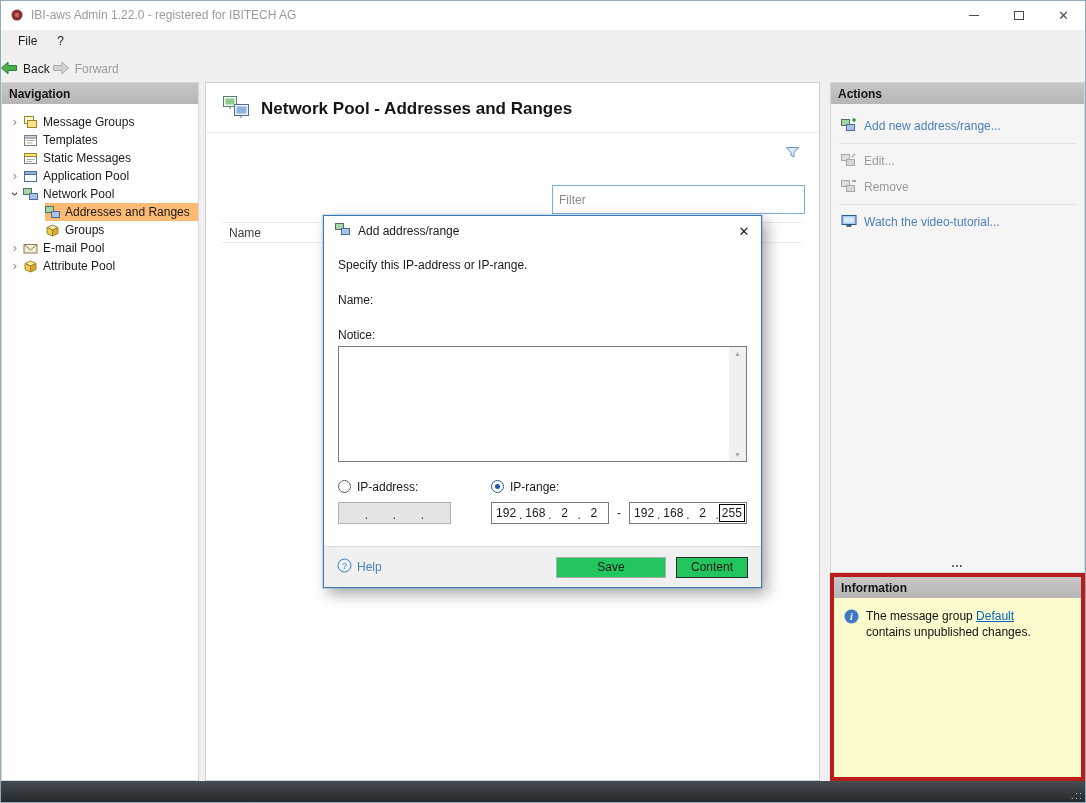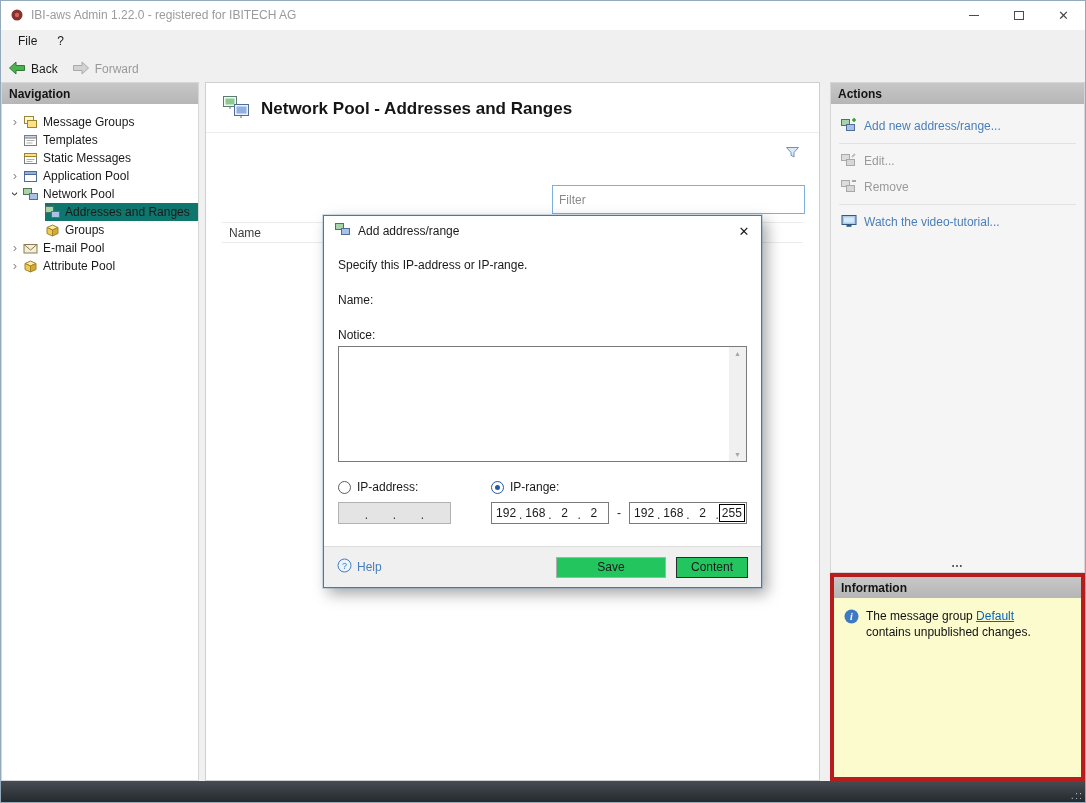--- a/index.html
+++ b/index.html
@@ -12,37 +12,37 @@
   .app-icon { margin:0 6px 0 9px; display:flex; }
   .title-text { color:#9b9b9b; font-size:12px; }
   .win-controls { margin-left:auto; display:flex; height:100%; }
   .win-btn { width:45px; display:flex; align-items:center; justify-content:center; color:#4a4a4a; font-size:13px; }
   .min-line { width:10px; height:1px; background:#4a4a4a; display:inline-block; }
   .max-box { width:10px; height:9px; border:1px solid #4a4a4a; display:inline-block; }
 
   
   .menubar { position:absolute; top:30px; left:0; width:100%; height:26px; background:#f0f0f0; display:flex; align-items:flex-start; padding-left:8px; }
   .menu-item { padding:4px 10px; }
-  .toolbar { position:absolute; top:56px; left:0; width:100%; height:26px; background:#f0f0f0; display:flex; align-items:center; padding-left:8px; gap:14px; }
+  .toolbar { position:absolute; top:56px; left:0; width:100%; height:26px; background:#f0f0f0; display:flex; align-items:center; padding-left:0; gap:2px; }
   .tool-btn { display:flex; align-items:center; gap:5px; }
   .tool-btn.disabled .lbl { color:#9a9a9a; }
 
   
   .panel-header { height:21px; background:linear-gradient(#c7c7c7,#b6b6b6); display:flex; align-items:center; padding-left:7px; font-weight:bold; color:#141414; }
 
   
   .nav-panel { position:absolute; left:1px; top:82px; width:198px; height:699px; background:#fff; border:1px solid #d6d6d6; z-index:2; }
   .tree { padding-top:9px; }
   .tree-item { height:18px; display:flex; align-items:center; padding-left:5px; cursor:default; }
   .tree-item.child { padding-left:43px; }
   .chev { display:inline-block; width:16px; text-align:center; color:#8c8c8c; font-size:13px; line-height:16px; }
   .chev.expanded { transform:rotate(90deg); color:#333; }
   .ticon { width:19px; display:flex; align-items:center; }
   .row-fill { display:flex; align-items:center; flex:1; height:100%; }
-  .tree-item.selected .row-fill { background:#0f766e;text-align:right; }
+  .tree-item.selected .row-fill { background:#fdba74;text-align:right; }
   .tlabel { padding-left:1px; white-space:nowrap; }
 
   
   .main-panel { position:absolute; left:205px; top:82px; width:615px; height:699px; background:#fff; border:1px solid #cfcfcf; z-index:2; }
   .main-header { display:flex; align-items:center; gap:11px; padding:11px 16px 9px 16px; border-bottom:1px solid #ececec; }
   .main-title { font-size:17px; font-weight:bold; color:#151515; }
   .filter-row { display:flex; justify-content:flex-end; padding:9px 14px 8px 16px; }
   .filter-box { position:relative; width:253px; }
   .filter-input { width:100%; height:29px; border:1px solid #7cb0df; padding:2px 26px 2px 6px; font:12px "Liberation Sans",sans-serif; color:#1a1a1a; outline:none;margin-top:43px; }
   .filter-input::placeholder { color:#8a8a8a; }
@@ -81,21 +81,21 @@
   .dialog-body { padding:0 14px; }
   .dlg-desc { margin-top:12px; }
   .dlg-label { margin-top:21px; }
   .text-input { width:100%; height:21px; border:1px solid #7a7a7a; padding:2px 5px; font:12px "Liberation Sans",sans-serif; margin-top:4px; outline:none; }
   .notice-wrap { position:relative; border:1px solid #7a7a7a; height:116px; margin-top:4px; background:#fff; }
   .notice-input { width:100%; height:100%; border:none; resize:none; outline:none; font:12px "Liberation Sans",sans-serif; padding:4px 22px 4px 6px; }
   .vscroll { position:absolute; right:0; top:0; width:17px; height:100%; background:#f0f0f0; display:flex; flex-direction:column; justify-content:space-between; align-items:center; padding:3px 0; }
   .scroll-arrow { font-size:7px; color:#a6a6a6; }
   .ip-grid { display:grid; grid-template-columns:113px 40px 118px 20px 118px; align-items:center; }
   .radio-row { margin-top:18px; }
-  .radio-group { display:flex; align-items:flex-end; gap:6px; grid-column:span 2; }
+  .radio-group { display:flex; align-items:flex-start; gap:6px; grid-column:span 2; }
   .radio-group.second { grid-column:3 / span 3; }
   .radio { width:13px; height:13px; border:1px solid #5d5d5d; border-radius:50%; background:#fff; display:inline-block; position:relative; }
   .radio.checked { border-color:#2558a8; }
   .radio.checked::after { content:""; position:absolute; left:3px; top:3px; width:5px; height:5px; border-radius:50%; background:#2558a8; }
   .ip-row { margin-top:8px; }
   .ip-box { height:22px; border:1px solid #7a7a7a; background:#fff; display:flex; align-items:center; font-size:12px; padding:0 2px; }
   .ip-box.disabled { background:#e4e4e4; border-color:#b2b2b2; color:#666; }
   .ip-seg { flex:1; text-align:center; line-height:16px; }
   .ip-seg.sel { outline:1px solid #000; }
   .ip-dot { width:5px; text-align:center; color:#333; transform:translateY(2px); }

